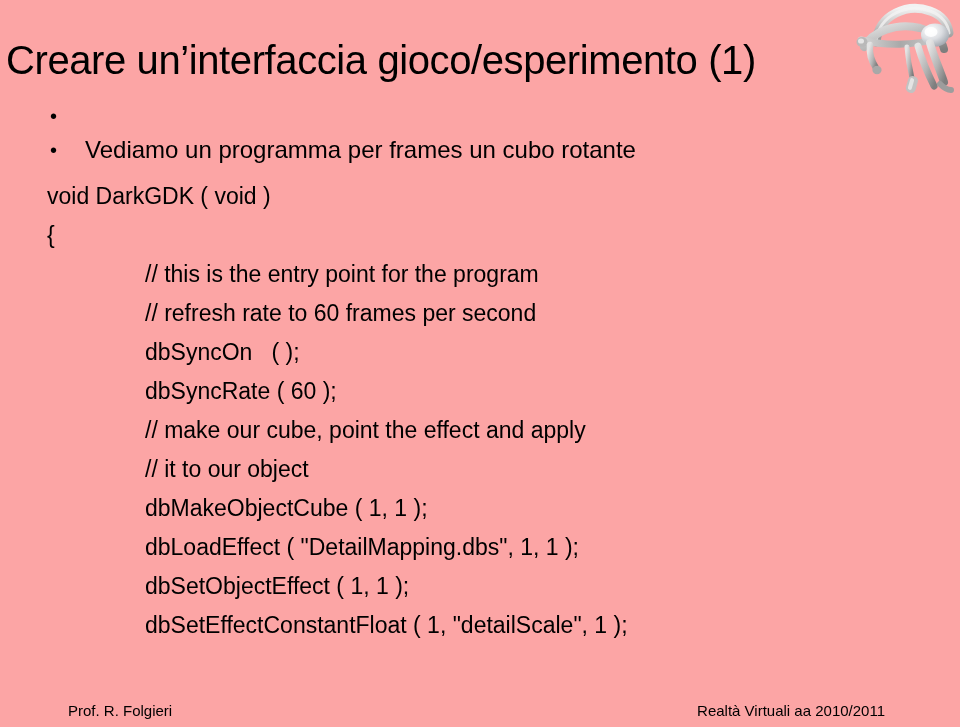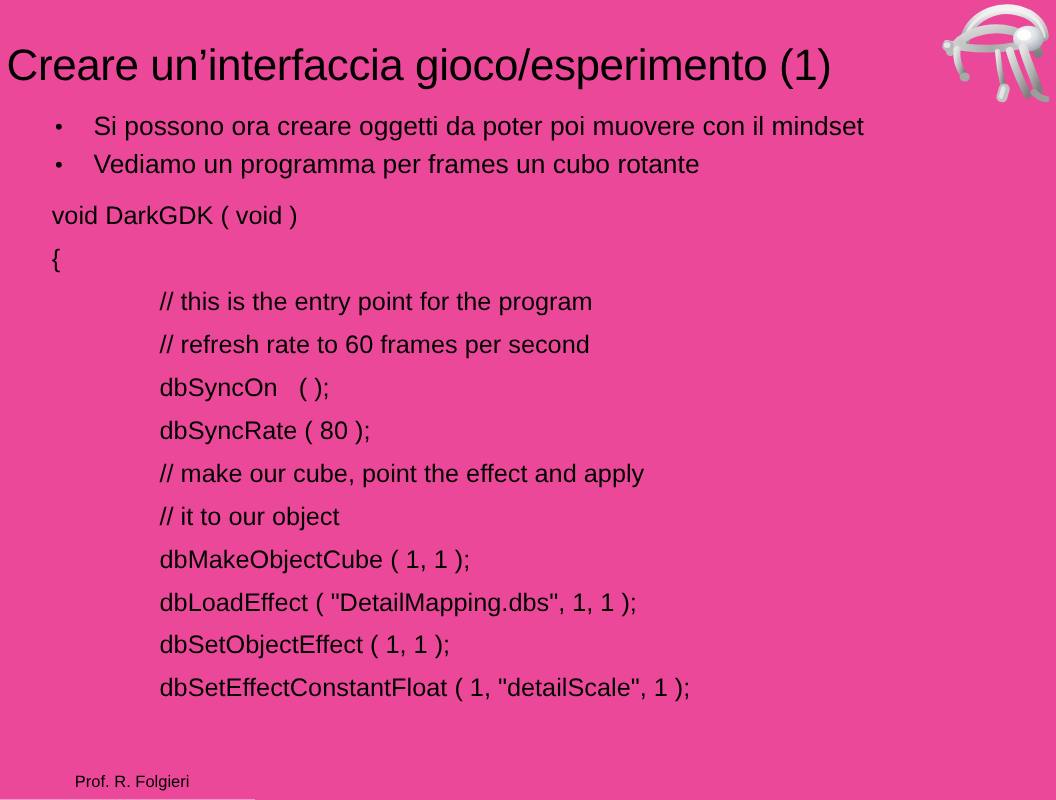--- a/index.html
+++ b/index.html
@@ -13,21 +13,21 @@
     position: relative;
     overflow: hidden;
     font-family: "Liberation Sans", sans-serif;
     color: #000000;
     -webkit-font-smoothing: antialiased;
   }
 
   .slide {
     position: absolute;
     inset: 0;
-    background: #ec4899;
+    background: #fca5a5;
   }
 
   
   .title {
     position: absolute;
     left: 6px;
     top: 36px;
     width: 900px;
     font-size: 40px;
     line-height: 48px;
@@ -176,40 +176,40 @@
 
       <path d="M55 45 C56 58, 58 68, 60 76" fill="none" stroke="url(#gArm)" stroke-width="5" stroke-linecap="round"></path>
       <rect x="55" y="74" width="10" height="17" rx="4.5" fill="#c2c2c2" transform="rotate(16 60 82)"></rect>
       <rect x="57" y="76" width="4" height="12" rx="2" fill="#ececec" transform="rotate(16 59 82)" opacity="0.8"></rect>
     </svg>
   </div>
 
   <div class="bullets">
     <div class="bullet-row">
       <span class="bullet-mark">•</span>
-      <span class="bullet-text">Si possono ora creare oggetti da poter poi muovere con il mindset</span>
     </div>
     <div class="bullet-row">
       <span class="bullet-mark">•</span>
       <span class="bullet-text">Vediamo un programma per frames un cubo rotante</span>
     </div>
   </div>
 
   <div class="code">
     <div class="code-line ind-0"><span class="txt">void DarkGDK ( void )</span></div>
     <div class="code-line ind-0"><span class="txt">{</span></div>
     <div class="code-line ind-1"><span class="txt">// this is the entry point for the program</span></div>
     <div class="code-line ind-1"><span class="txt">// refresh rate to 60 frames per second</span></div>
     <div class="code-line ind-1"><span class="txt">dbSyncOn   ( );</span></div>
-    <div class="code-line ind-1"><span class="txt">dbSyncRate ( 80 );</span></div>
+    <div class="code-line ind-1"><span class="txt">dbSyncRate ( 60 );</span></div>
     <div class="code-line ind-1"><span class="txt">// make our cube, point the effect and apply</span></div>
     <div class="code-line ind-1"><span class="txt">// it to our object</span></div>
     <div class="code-line ind-1"><span class="txt">dbMakeObjectCube ( 1, 1 );</span></div>
     <div class="code-line ind-1"><span class="txt">dbLoadEffect ( "DetailMapping.dbs", 1, 1 );</span></div>
     <div class="code-line ind-1"><span class="txt">dbSetObjectEffect ( 1, 1 );</span></div>
     <div class="code-line ind-1"><span class="txt">dbSetEffectConstantFloat ( 1, "detailScale", 1 );</span></div>
   </div>
 
   <div class="footer">
     <span class="footer-left">Prof. R. Folgieri</span>
+    <span class="footer-right">Realtà Virtuali aa 2010/2011</span>
   </div>
 
 </div>
 
 </body></html>

